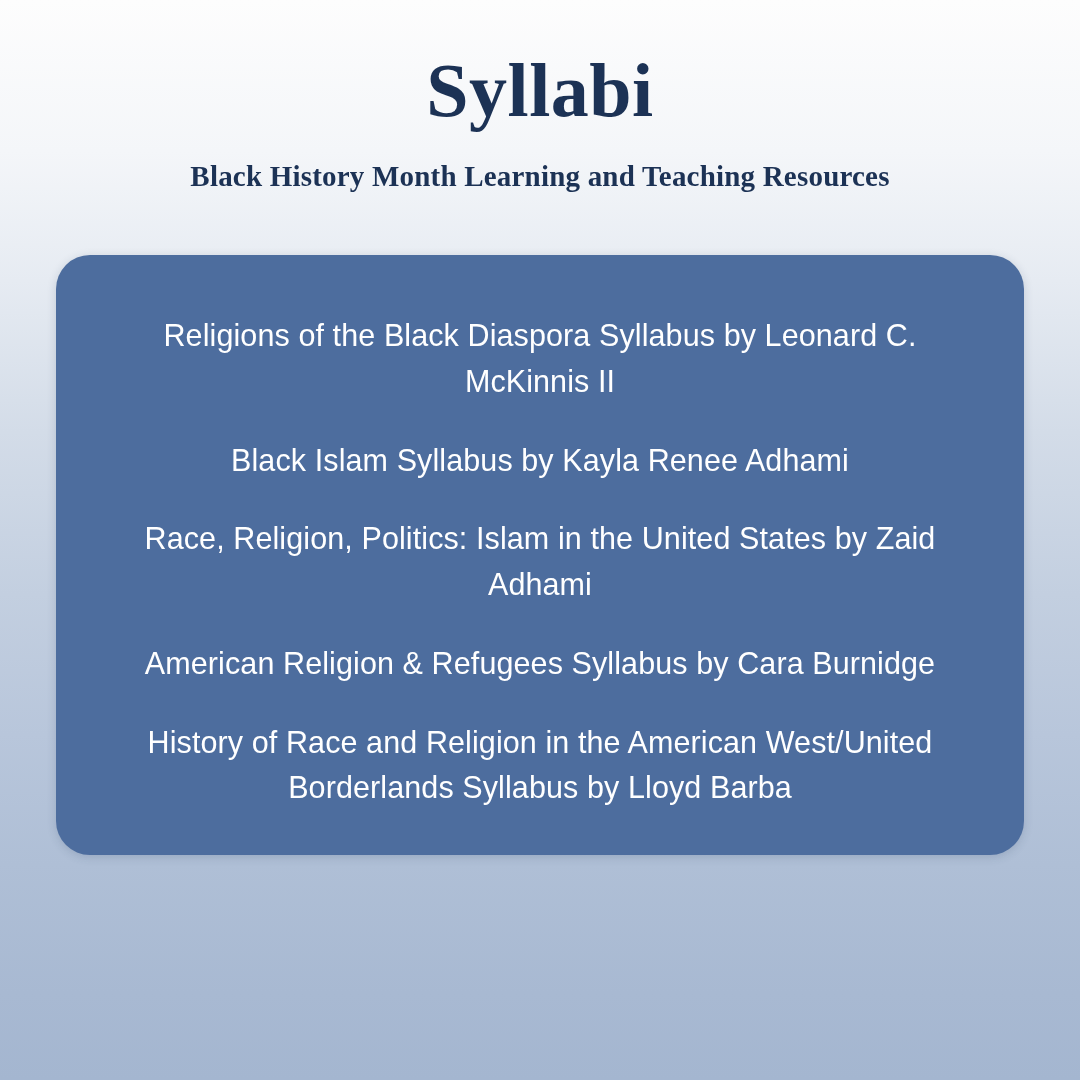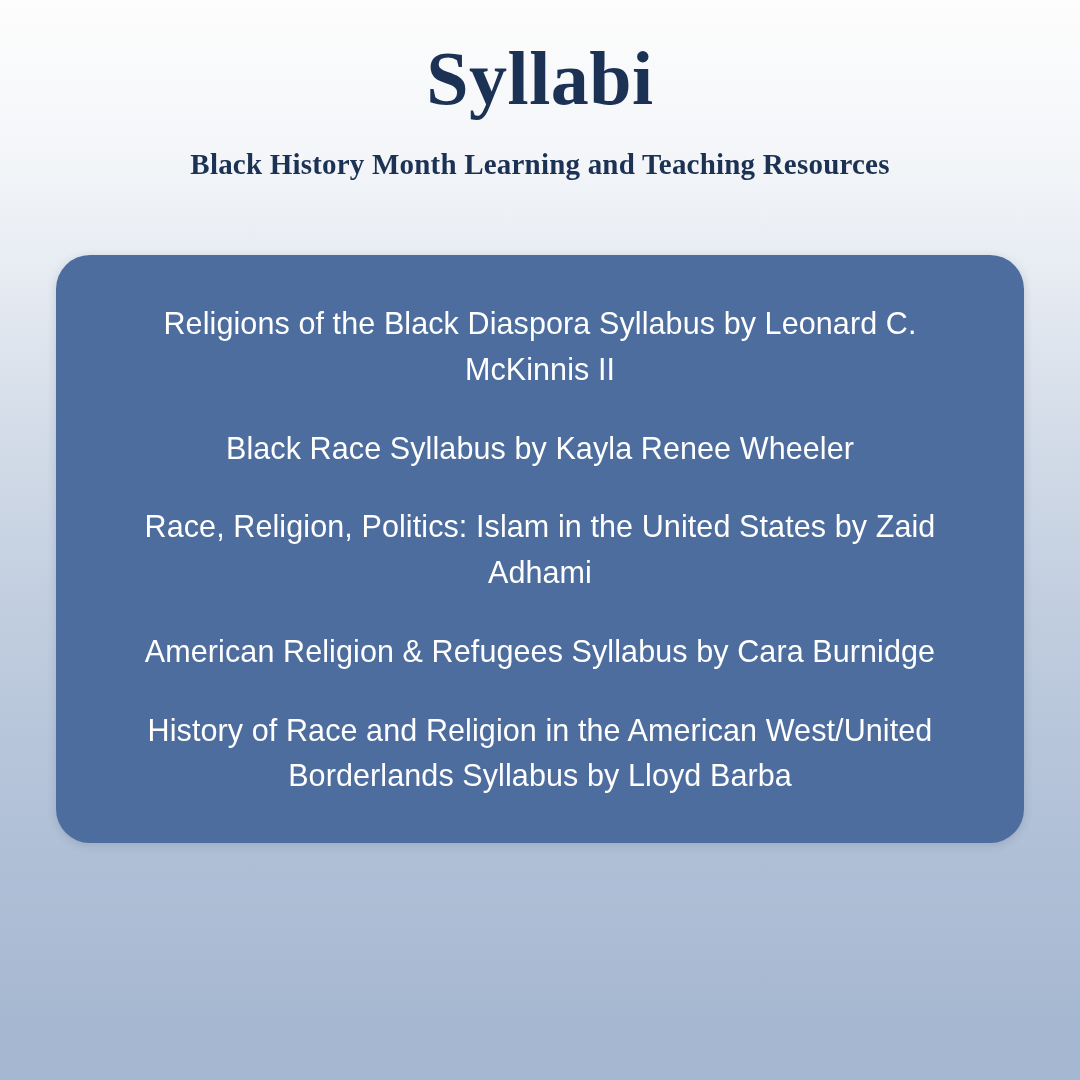--- a/index.html
+++ b/index.html
@@ -23,21 +23,21 @@
         #e6ebf2 26%,
         #d3dce8 40%,
         #c3cfe0 55%,
         #b8c6db 68%,
         #afbfd6 80%,
         #a8b9d2 92%,
         #a4b6d0 100%);
     overflow: hidden;
   }
   .header {
-    padding-top: 40px;
+    padding-top: 52px;
     text-align: center;
   }
   .title {
     font-family: "Liberation Serif", "DejaVu Serif", serif;
     font-weight: bold;
     font-size: 76px;
     line-height: 1.0;
     color: #1c3255;
     letter-spacing: 0.5px;
     margin: 0;
@@ -61,21 +61,21 @@
     padding: 46px 44px 44px 44px;
     box-shadow: 0 2px 10px rgba(40, 60, 95, 0.18);
   }
   .entry {
     color: #ffffff;
     font-family: "Liberation Sans", sans-serif;
     font-weight: 300;
     font-size: 30.5px;
     line-height: 1.5;
     text-align: center;
-    margin: 0 0 33px 0;
+    margin: 12px 0 33px 0;
     letter-spacing: 0.1px;
   }
   .entry:last-child {
     margin-bottom: 0;
   }
   .logo {
     position: absolute;
     left: 34px;
     bottom: 28px;
     font-family: "Liberation Serif", "DejaVu Serif", serif;
@@ -97,20 +97,20 @@
 
 <div class="poster">
 
   <div class="header">
     <h1 class="title">Syllabi</h1>
     <h2 class="subtitle">Black History Month Learning and Teaching Resources</h2>
   </div>
 
   <div class="card">
     <p class="entry">Religions of the Black Diaspora Syllabus by Leonard C. McKinnis II</p>
-    <p class="entry">Black Race Syllabus by Kayla Renee Wheeler</p>
+    <p class="entry">Black Islam Syllabus by Kayla Renee Adhami</p>
     <p class="entry">Race, Religion, Politics: Islam in the United States by Zaid Adhami</p>
     <p class="entry">American Religion &amp; Refugees Syllabus by Cara Burnidge</p>
     <p class="entry">History of Race and Religion in the American West/United Borderlands Syllabus by Lloyd Barba</p>
   </div>
 
 
 </div>
 
 </body></html>

